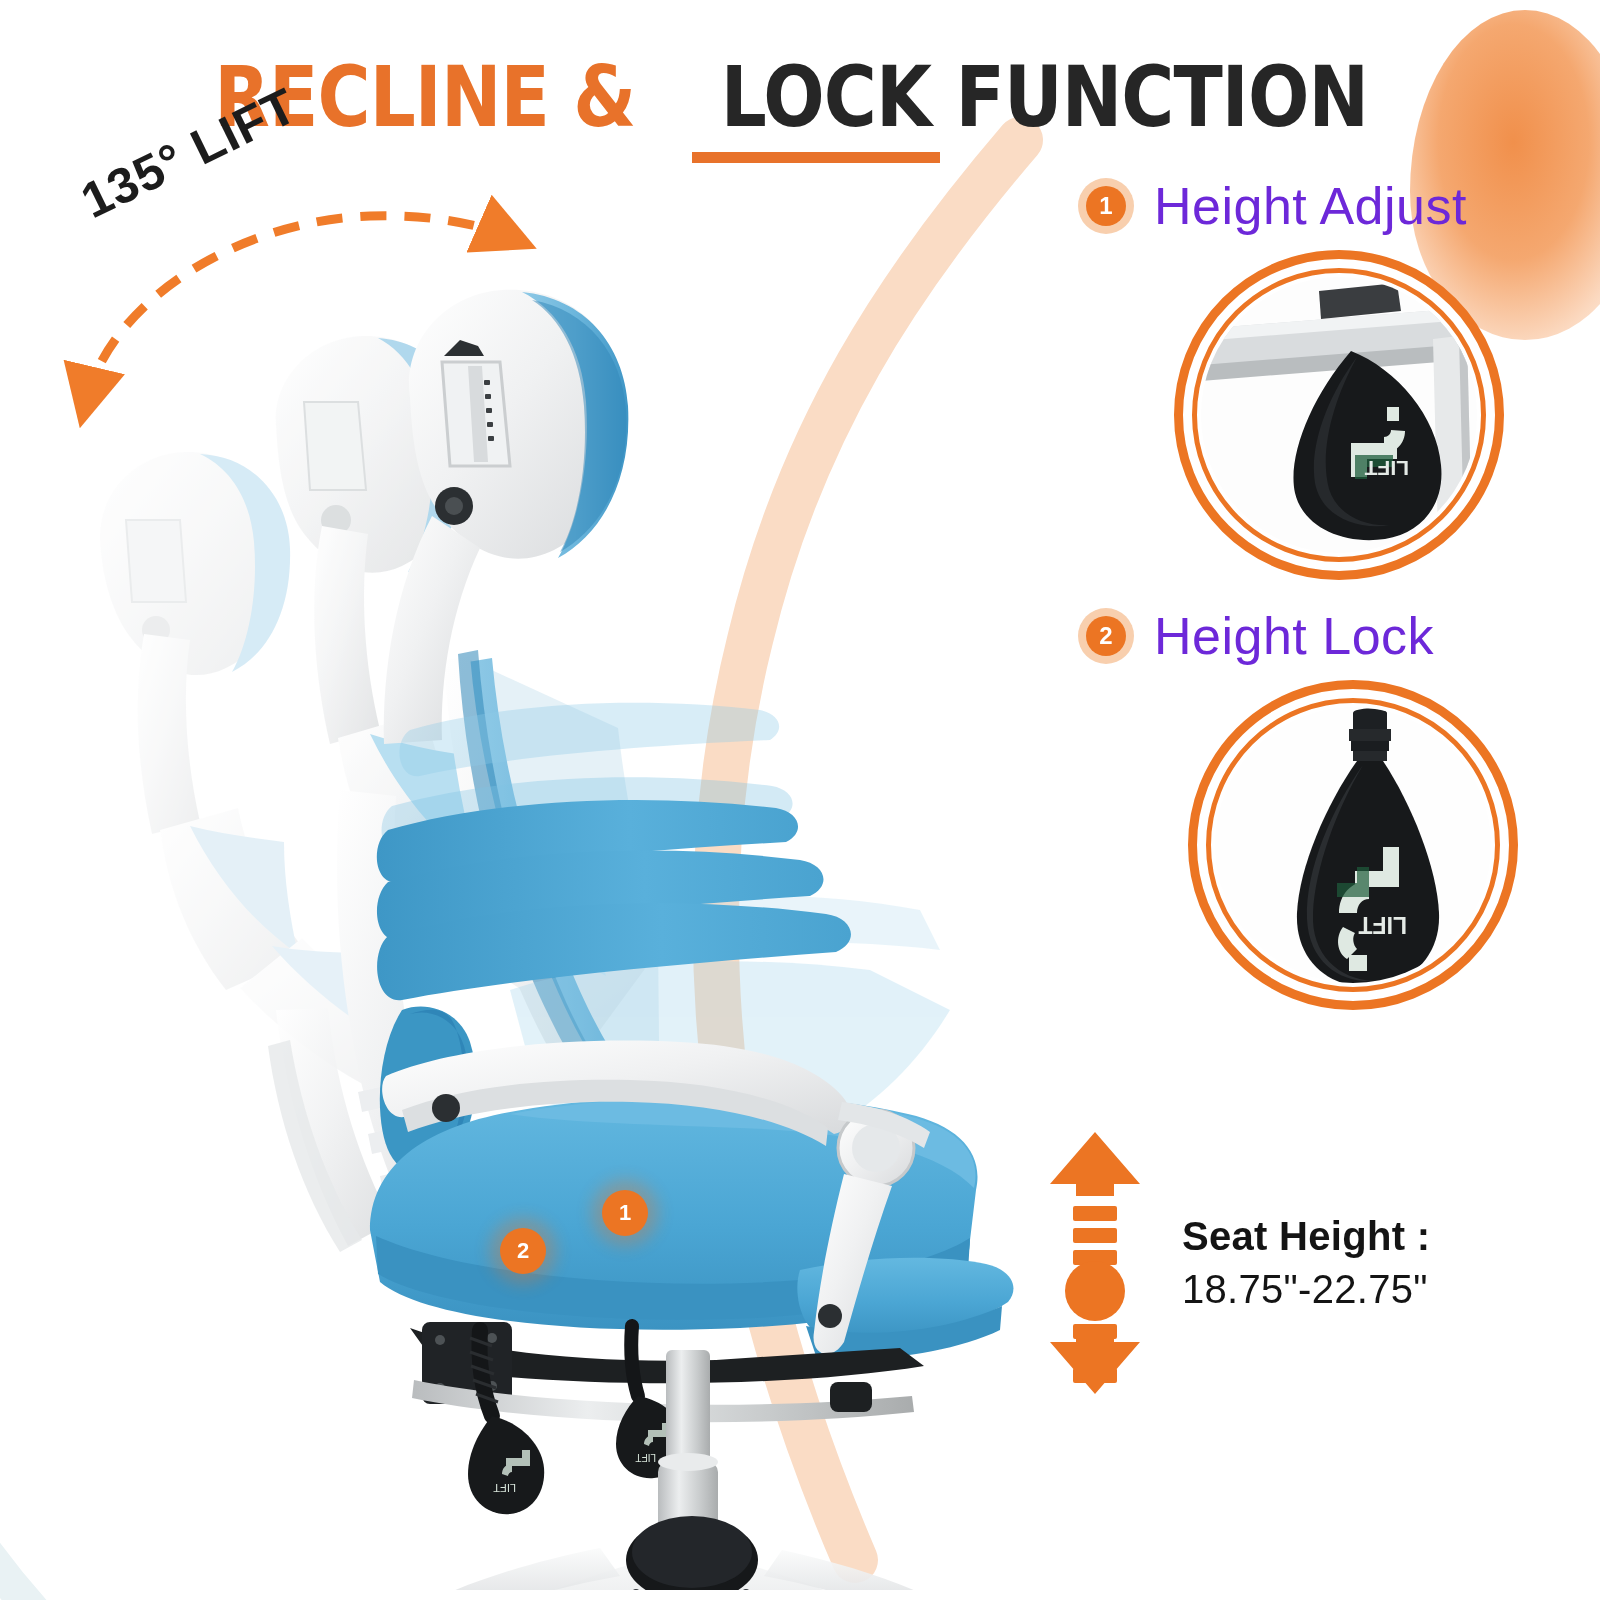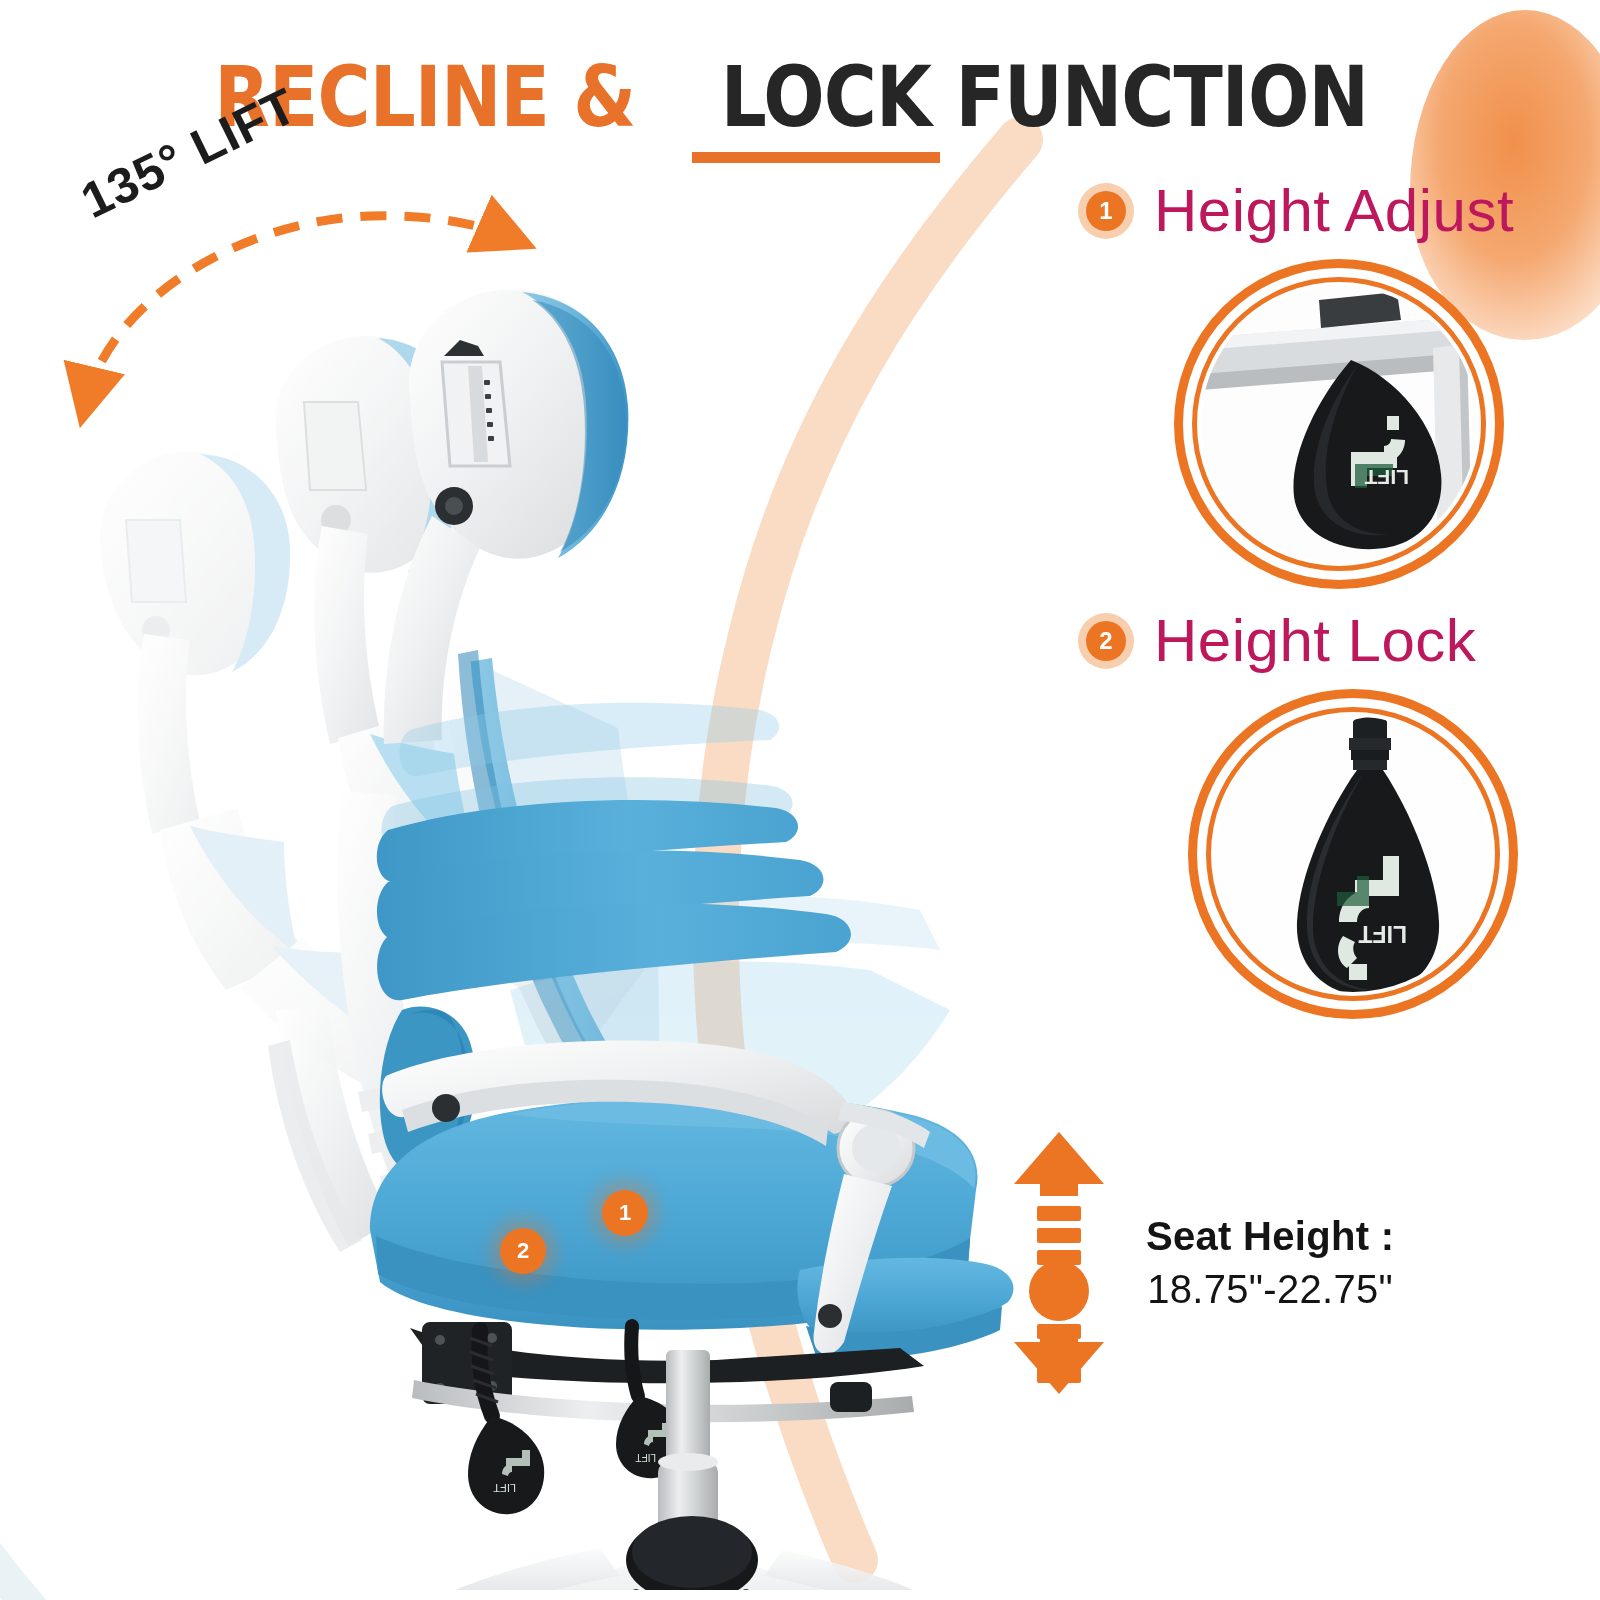--- a/index.html
+++ b/index.html
@@ -68,41 +68,41 @@
     position:absolute; inset:0; border-radius:50%;
     background:#f8cfae;
   }
   .num-badge .core {
     position:relative; width:40px; height:40px; border-radius:50%;
     background:#ec7523; color:#fff;
     display:flex; align-items:center; justify-content:center;
     font-weight:bold; font-size:24px; line-height:1;
   }
   .feature-title {
-    font-size:60px; color:#be185d; font-weight:400;
+    font-size:52px; color:#6d28d9; font-weight:400;
     letter-spacing:.5px;
   }
   .photo-ring {
     position:relative; margin-top:14px;
     width:330px; height:330px; border-radius:50%;
     border:9px solid #ec7523;
     display:flex; align-items:center; justify-content:center;
     background:#fff;
   }
   .photo-ring::after {
     content:""; position:absolute; inset:9px; border-radius:50%;
     border:5px solid #ec7523;
   }
   .photo-inner {
     position:absolute; inset:18px; border-radius:50%;
     overflow:hidden; background:#fff;
   }
 
   
-  #seat-height { position:absolute; left:1004px; top:1128px; display:flex; align-items:center; gap:32px;text-align:center; }
+  #seat-height { position:absolute; left:1040px; top:1128px; display:flex; align-items:center; gap:32px; }
   #sh-icon { width:110px; height:270px; flex:0 0 110px; }
   #sh-text { color:#141414; }
   #sh-label { font-size:40px; font-weight:bold; letter-spacing:.3px; }
   #sh-value { font-size:40px; font-weight:400; margin-top:8px; letter-spacing:.3px; }
 
   
   .lever-badge {
     position:absolute; width:46px; height:46px; border-radius:50%;
     background:#ec7523; color:#fff; font-weight:bold; font-size:22px;
     display:flex; align-items:center; justify-content:center;

